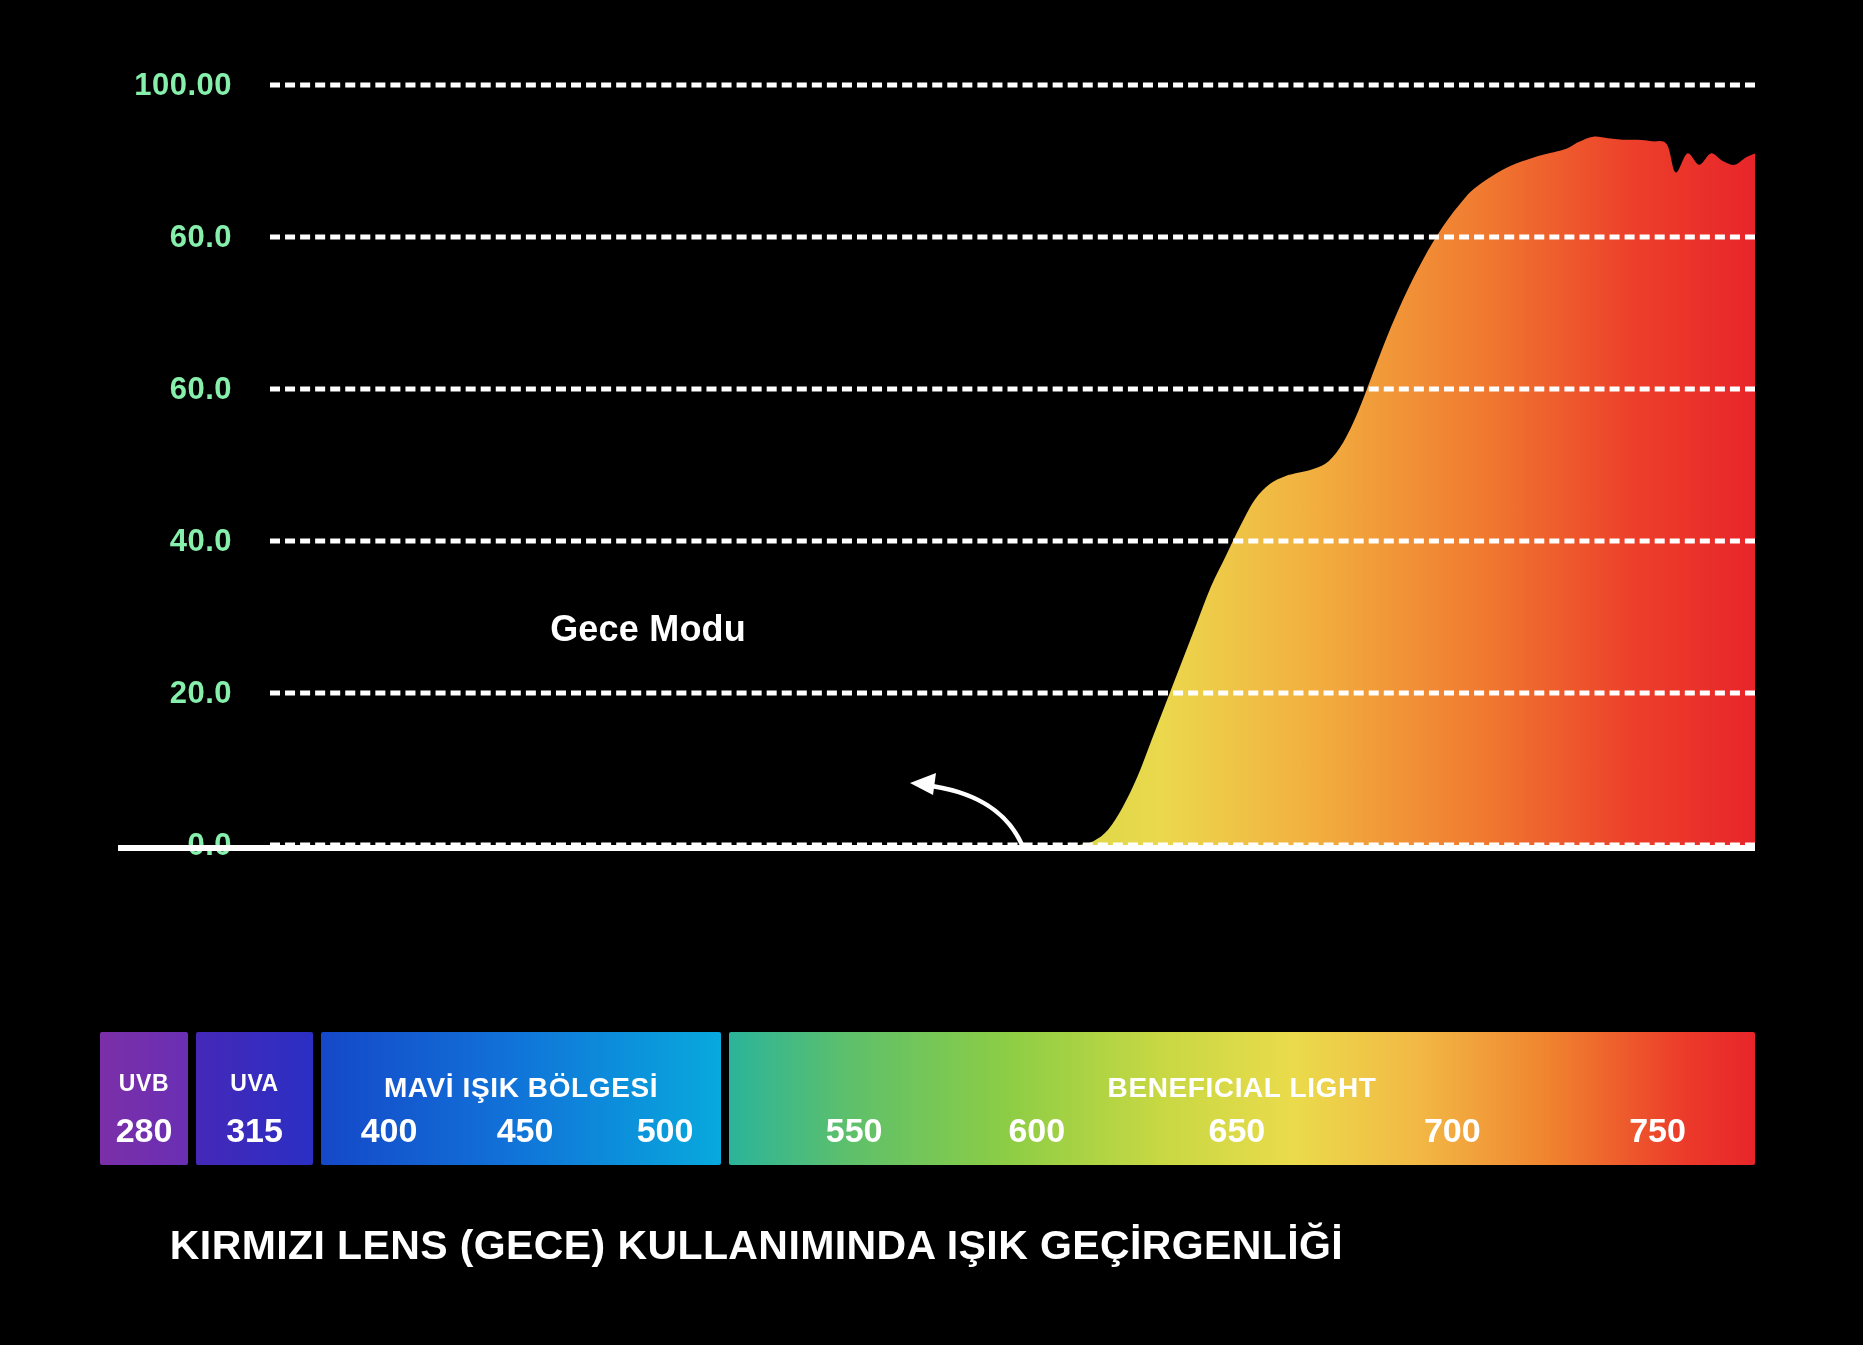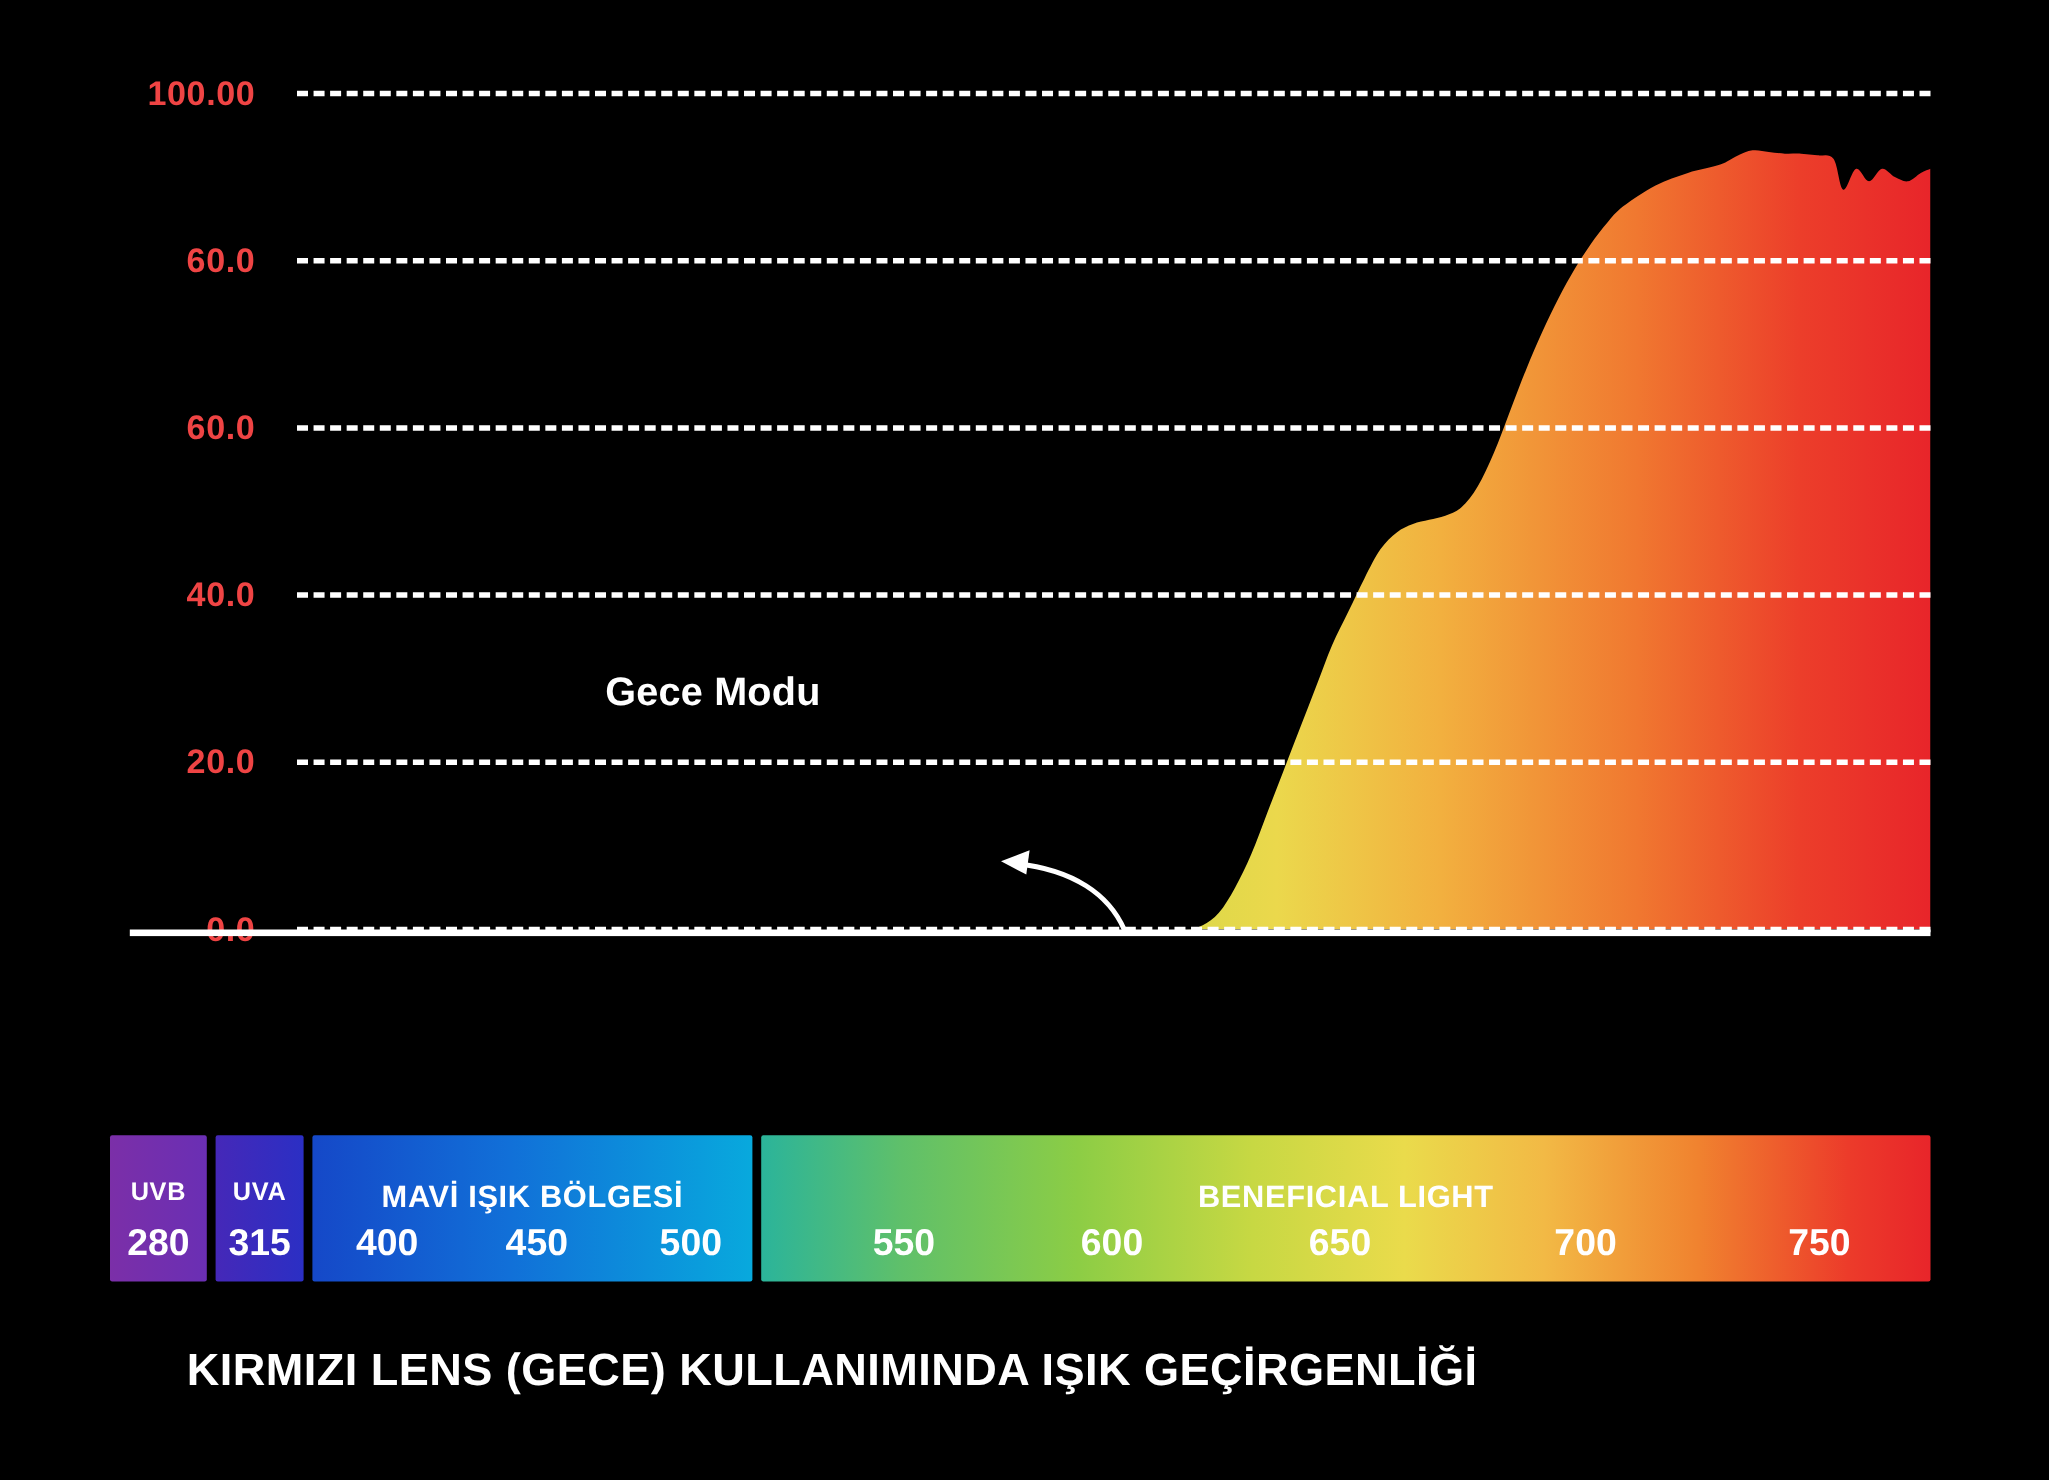--- a/index.html
+++ b/index.html
@@ -3,21 +3,21 @@
 <meta charset="utf-8">
 <style>
   html,body{margin:0;padding:0;background:#000;}
   body{width:1863px;height:1345px;position:relative;overflow:hidden;
        font-family:"Liberation Sans","DejaVu Sans",sans-serif;color:#fff;}
 
   #stage{position:absolute;left:0;top:0;width:1863px;height:1345px;background:#000;}
 
   
   .ytick{position:absolute;right:0;width:100%;text-align:right;
-         font-size:31px;font-weight:700;color:#ef4444;letter-spacing:0.5px;
+         font-size:31px;font-weight:700;color:#86efac;letter-spacing:0.5px;
          transform:translateY(-50%);}
   #ylabels{position:absolute;left:0;top:0;width:232px;height:1345px;}
 
   
   #plot{position:absolute;left:270px;top:85px;width:1485px;height:760px;}
   #gridlayer{position:absolute;inset:0;}
   .gridline{position:absolute;left:0;width:100%;height:0;
             border-top:5px dashed #ffffff;transform:translateY(-2.5px);}
   #areasvg{position:absolute;left:0;top:0;width:1485px;height:760px;display:block;}
 
@@ -33,21 +33,21 @@
   #spectrum{position:absolute;left:100px;top:1032px;height:133px;
             display:flex;align-items:stretch;gap:8px;width:1655px;}
   .seg{position:relative;display:flex;flex-direction:column;justify-content:flex-start;
        border-radius:2px;overflow:hidden;}
   .seg-name{position:absolute;left:0;right:0;top:40px;text-align:center;
             font-size:28px;font-weight:600;color:#fff;letter-spacing:0.6px;
             white-space:nowrap;}
   .seg-ticks{position:absolute;left:0;right:0;bottom:14px;height:40px;}
   .tick{position:absolute;transform:translateX(-50%);font-size:34px;font-weight:600;color:#fff;}
   .seg.uvb{width:88px;background:linear-gradient(90deg,#7b2fa8 0%,#6a2fb4 100%);}
-  .seg.uva{width:80px;background:linear-gradient(90deg,#4528b8 0%,#2b2fc4 100%);}
+  .seg.uva{width:80px;background:linear-gradient(90deg,#4528b8 0%,#2b2fc4 100%);padding-left:37px;}
   .seg.blue{width:400px;background:linear-gradient(90deg,#1548c8 0%,#1170d8 45%,#08a9dd 100%);}
   .seg.ben{flex:1;background:linear-gradient(90deg,
         #2bb49a 0%, #5fc06a 12%, #8ccd45 27%, #c7d843 42%,
         #eadb4b 55%, #f2b945 67%, #f0832f 80%, #ec3b2a 93%, #e8252a 100%);}
   .seg.uvb .seg-name,.seg.uva .seg-name{top:38px;font-size:23px;}
   .seg.uvb .tick,.seg.uva .tick{font-size:34px;}
 
   
   #bottom-title{position:absolute;left:0;top:1222px;width:1513px;text-align:center;
                 font-size:41px;font-weight:700;color:#fff;letter-spacing:0.4px;}

